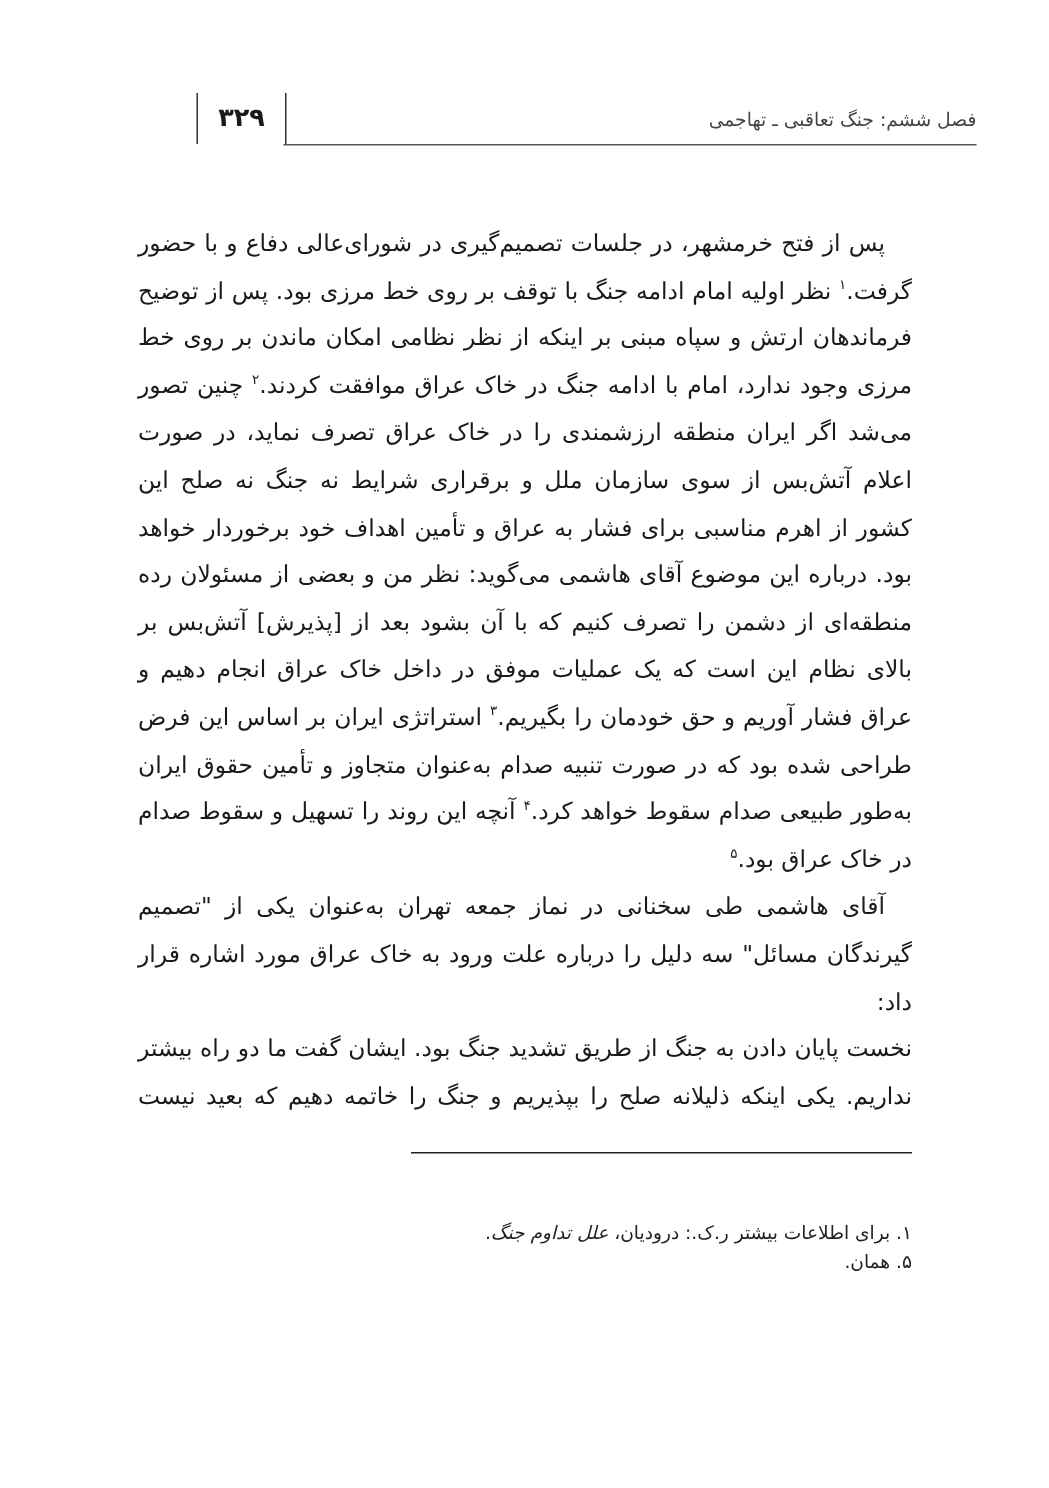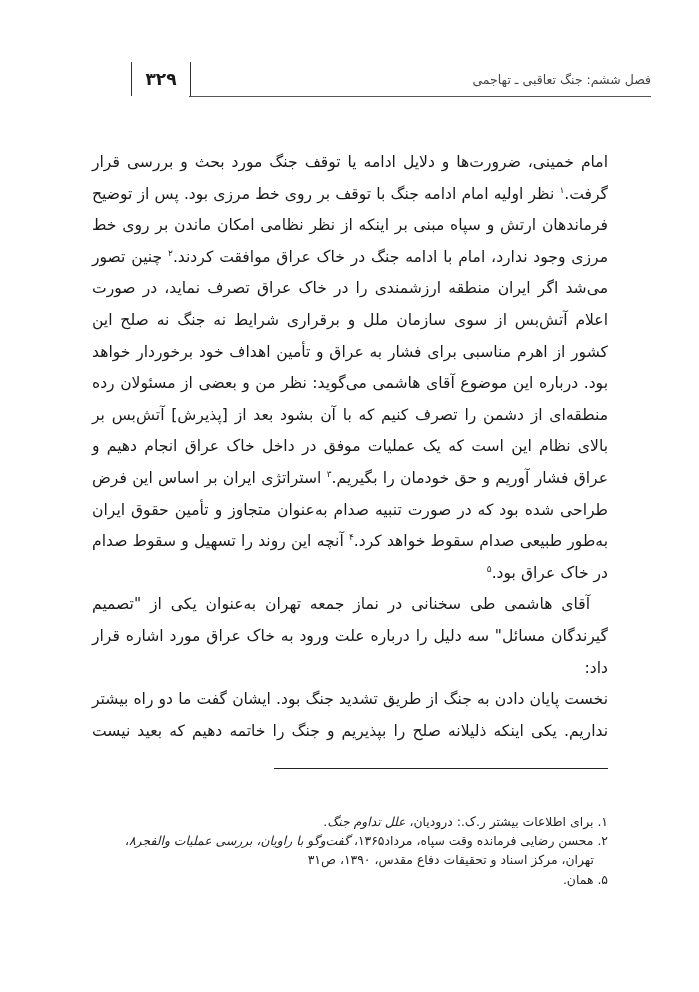--- a/index.html
+++ b/index.html
@@ -53,21 +53,21 @@
   <div class="page-number-box">
     <span>۳۲۹</span>
   </div>
   <div class="chapter-title-wrap">
     <span class="chapter-title">فصل ششم: جنگ تعاقبی ـ تهاجمی</span>
   </div>
 </div>
 
 <div class="body-text">
   <p>
-    <span class="line">امام خمینی، ضرورت‌ها و دلایل ادامه یا توقف جنگ مورد بحث و بررسی قرار</span>
+    <span class="line" style="text-indent:18px">پس از فتح خرمشهر، در جلسات تصمیم‌گیری در شورای‌عالی دفاع و با حضور</span>
     <span class="line"><span>گرفت.</span><sup>۱</sup> <span>نظر اولیه امام ادامه جنگ با توقف بر روی خط مرزی بود. پس از توضیح</span></span>
     <span class="line">فرماندهان ارتش و سپاه مبنی بر اینکه از نظر نظامی امکان ماندن بر روی خط</span>
     <span class="line"><span>مرزی وجود ندارد، امام با ادامه جنگ در خاک عراق موافقت کردند.</span><sup>۲</sup> <span>چنین تصور</span></span>
     <span class="line">می‌شد اگر ایران منطقه ارزشمندی را در خاک عراق تصرف نماید، در صورت</span>
     <span class="line">اعلام آتش‌بس از سوی سازمان ملل و برقراری شرایط نه جنگ نه صلح این</span>
     <span class="line">کشور از اهرم مناسبی برای فشار به عراق و تأمین اهداف خود برخوردار خواهد</span>
     <span class="line">بود. درباره این موضوع آقای هاشمی می‌گوید: نظر من و بعضی از مسئولان رده</span>
     <span class="line">منطقه‌ای از دشمن را تصرف کنیم که با آن بشود بعد از [پذیرش] آتش‌بس بر</span>
     <span class="line">بالای نظام این است که یک عملیات موفق در داخل خاک عراق انجام دهیم و</span>
     <span class="line"><span>عراق فشار آوریم و حق خودمان را بگیریم.</span><sup>۳</sup> <span>استراتژی ایران بر اساس این فرض</span></span>
@@ -84,21 +84,16 @@
 </div>
 
 <div class="footnote-rule"></div>
 
 <div class="footnotes">
   <p class="footnote">
     <span>۱.</span>
     <span>برای اطلاعات بیشتر ر.ک.: درودیان، </span><span class="ital">علل تداوم جنگ</span><span>.</span>
   </p>
   <p class="footnote">
-    <span>۲.</span>
-    <span>محسن رضایی فرمانده وقت سپاه، مرداد۱۳۶۵، </span><span class="ital">گفت‌وگو با راویان، بررسی عملیات والفجر۸</span><span>،</span>
-    <span class="cont">تهران، مرکز اسناد و تحقیقات دفاع مقدس، ۱۳۹۰، ص۳۱</span>
-  </p>
-  <p class="footnote">
     <span>۵.</span>
     <span>همان.</span>
   </p>
 </div>
 
 </body></html>

